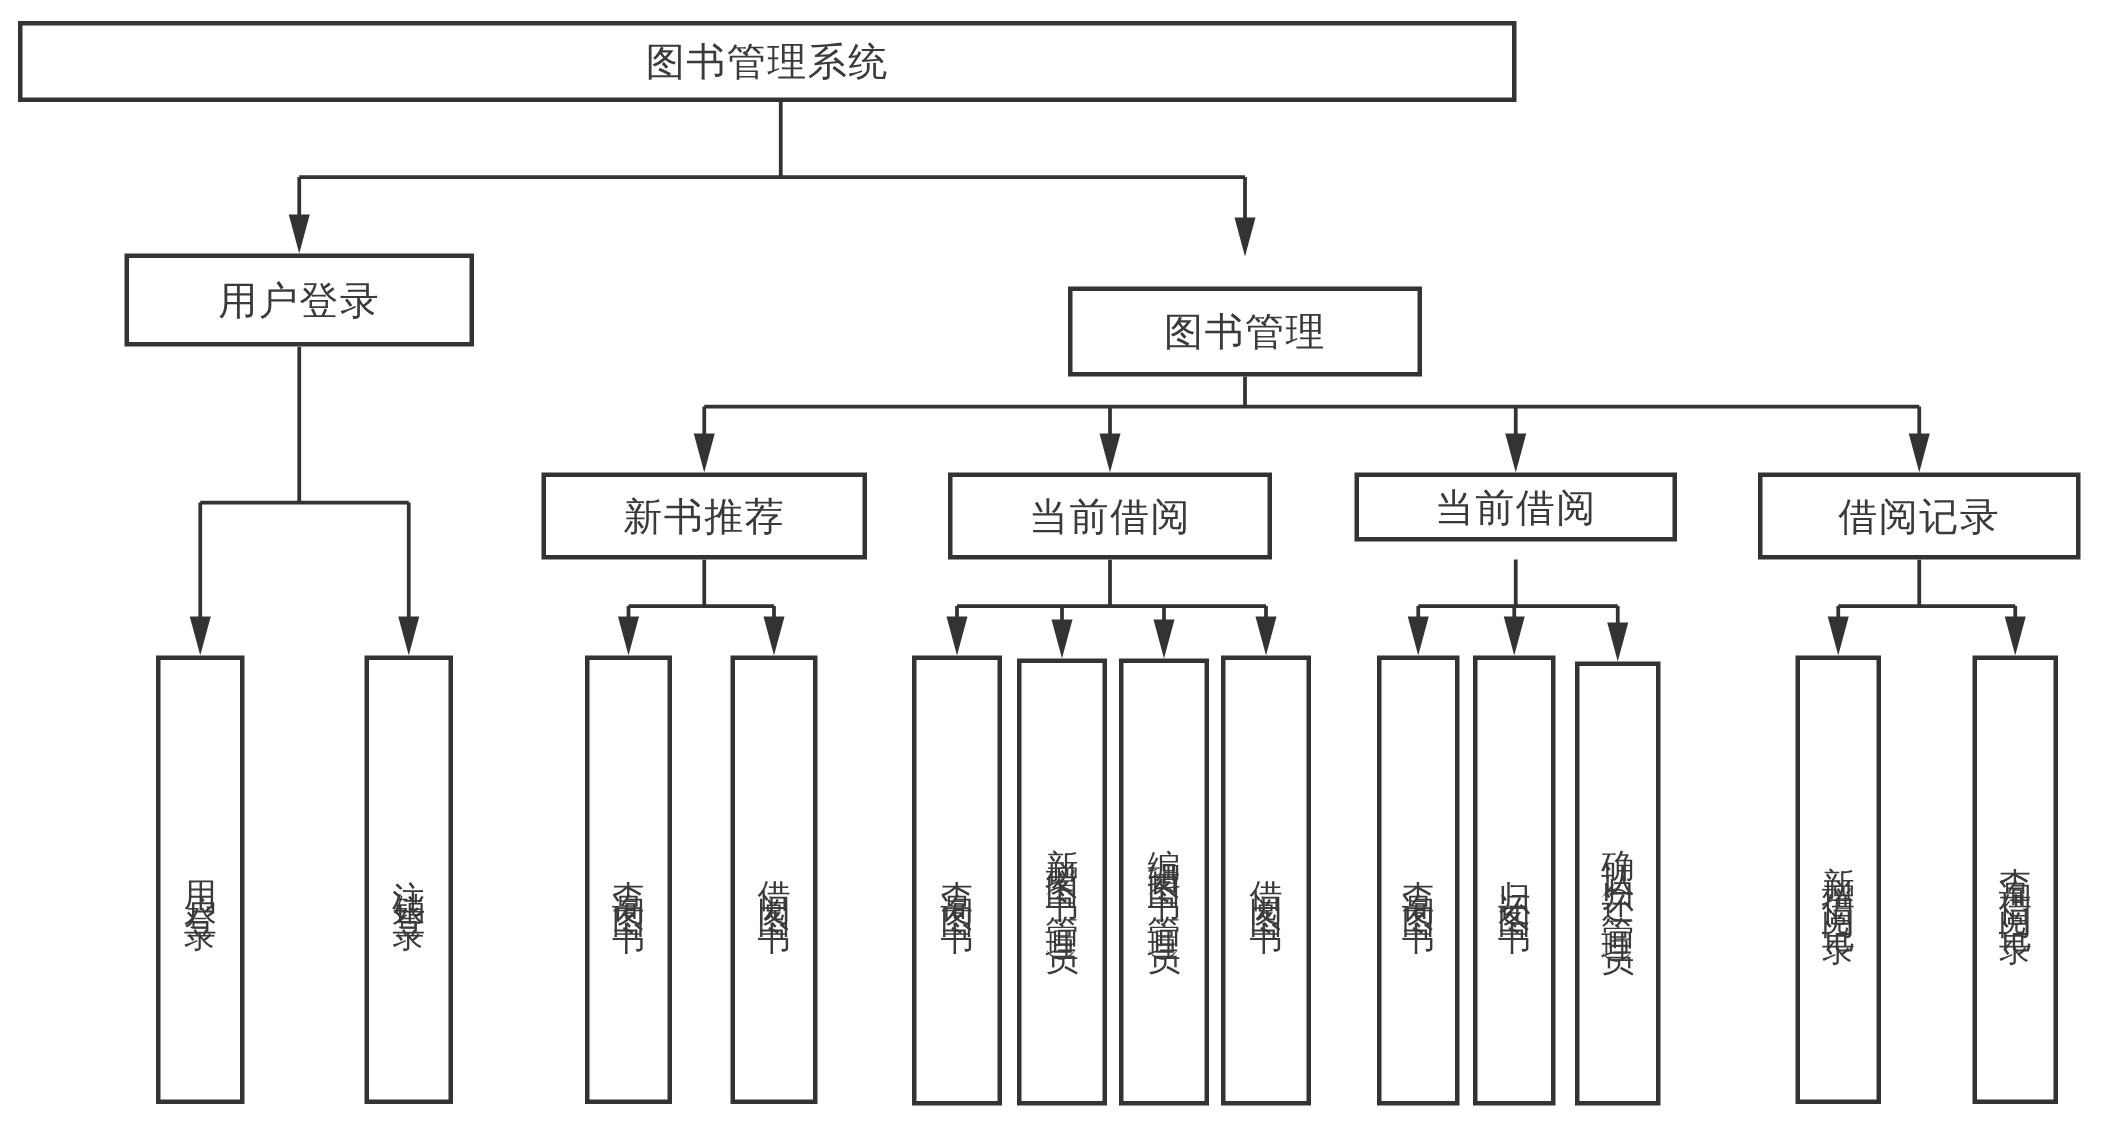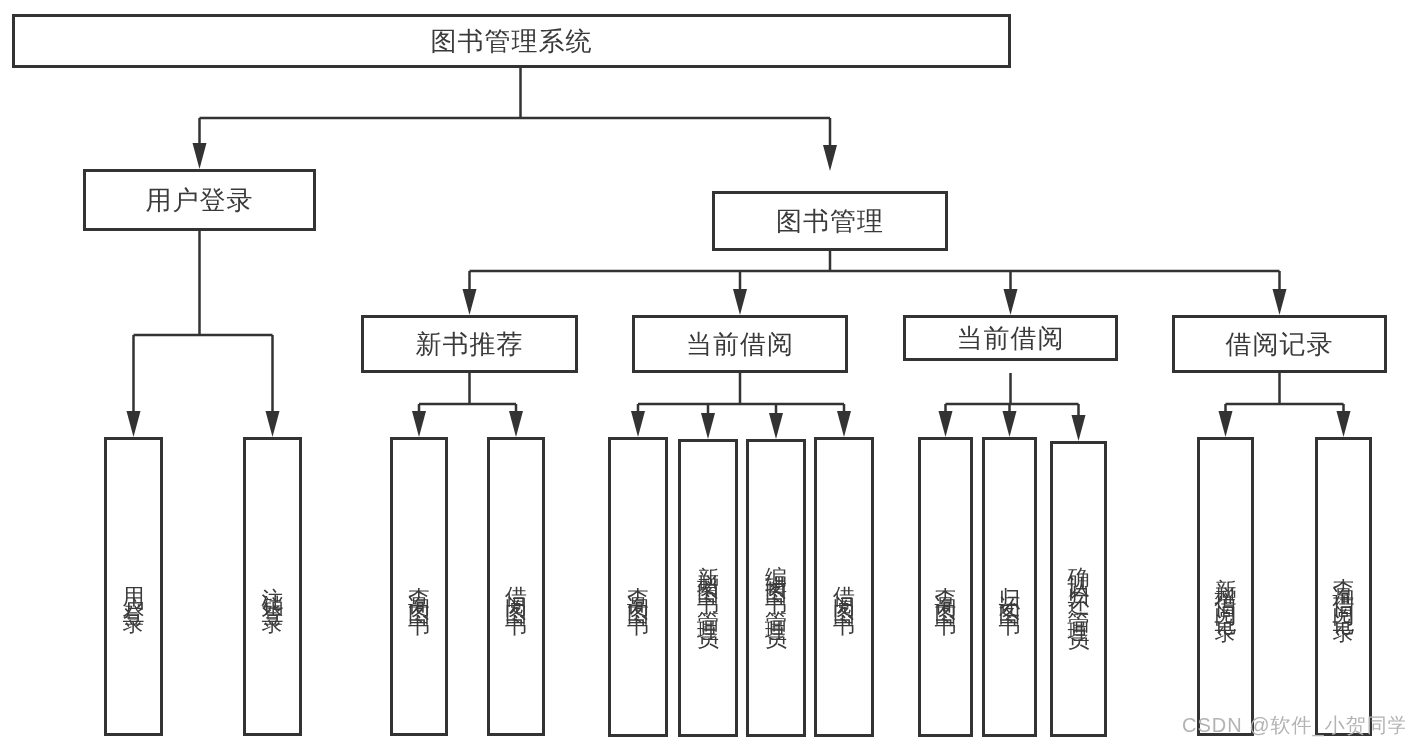--- a/index.html
+++ b/index.html
@@ -132,14 +132,13 @@
       <div class="node v" style="left: 1050px; top: 441px; width: 57px; height: 296px;">
         <span class="lbl">确认归还（管理员）</span>
       </div>
       <div class="node v" style="left: 1197px; top: 437px; width: 57px; height: 299px;">
         <span class="lbl">新增借阅记录</span>
       </div>
       <div class="node v" style="left: 1315px; top: 437px; width: 57px; height: 299px;">
         <span class="lbl">查询借阅记录</span>
       </div>
     </div>
-  <div class="watermark">CSDN @软件_小贺同学</div>
 </div>
 
 </body></html>

